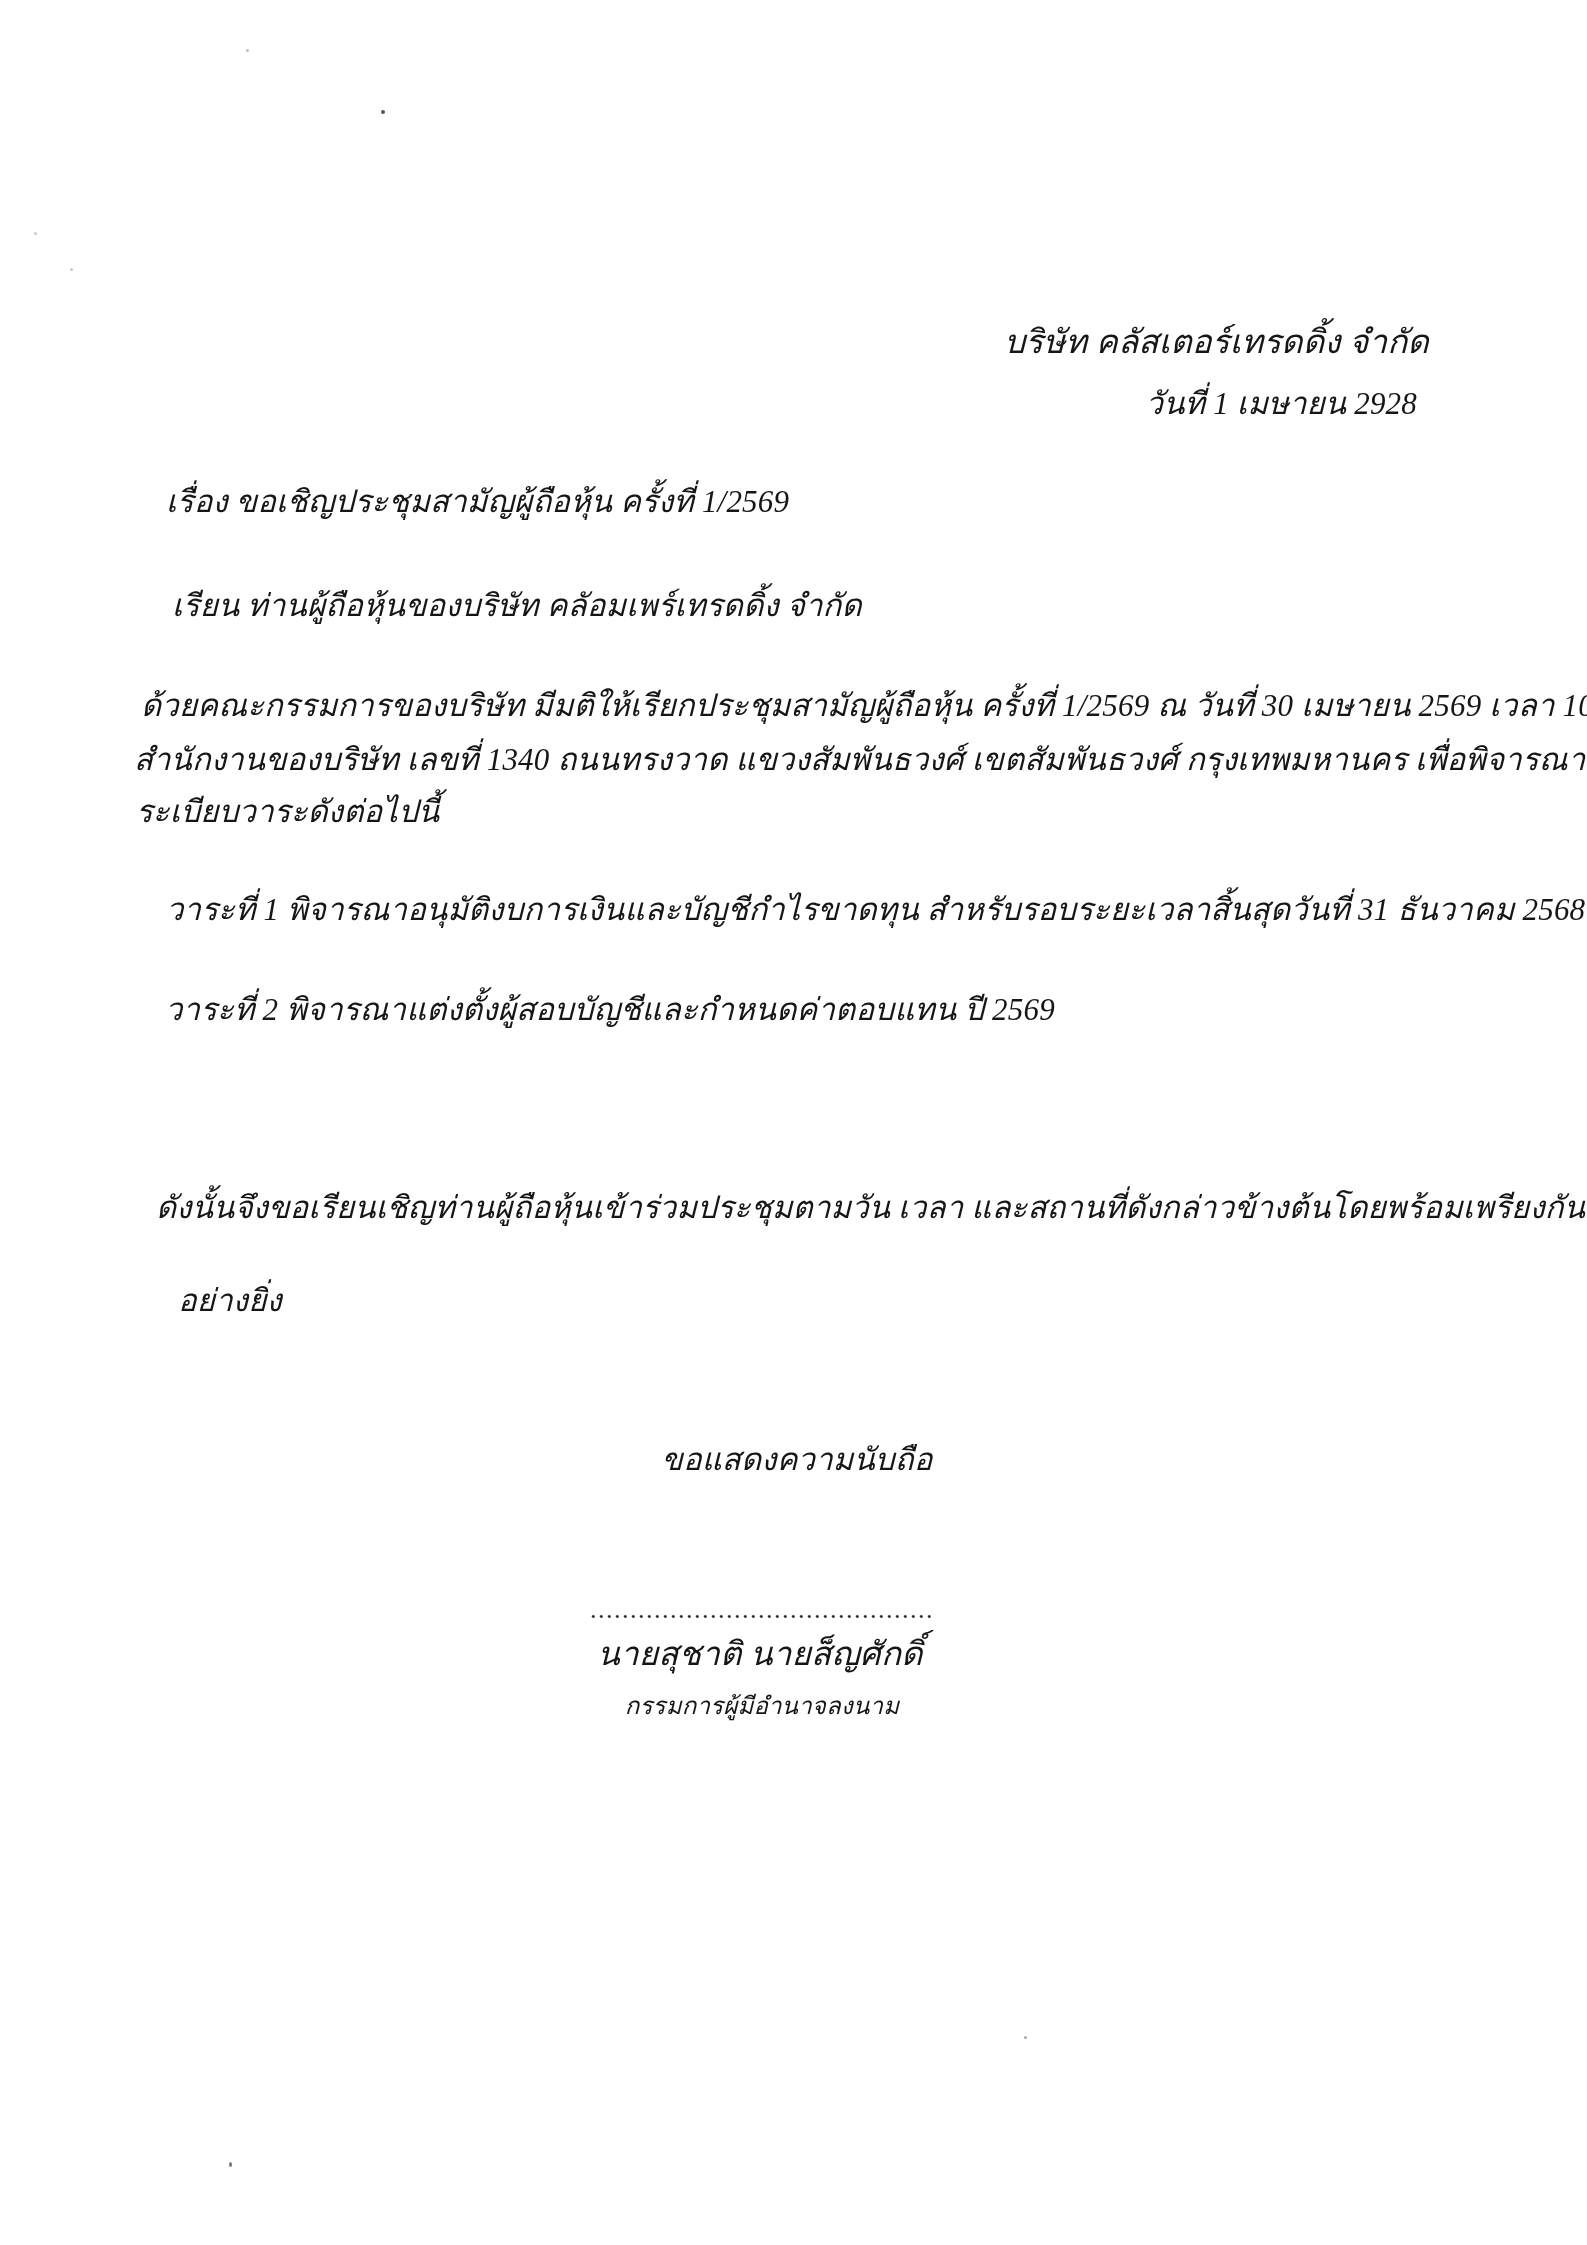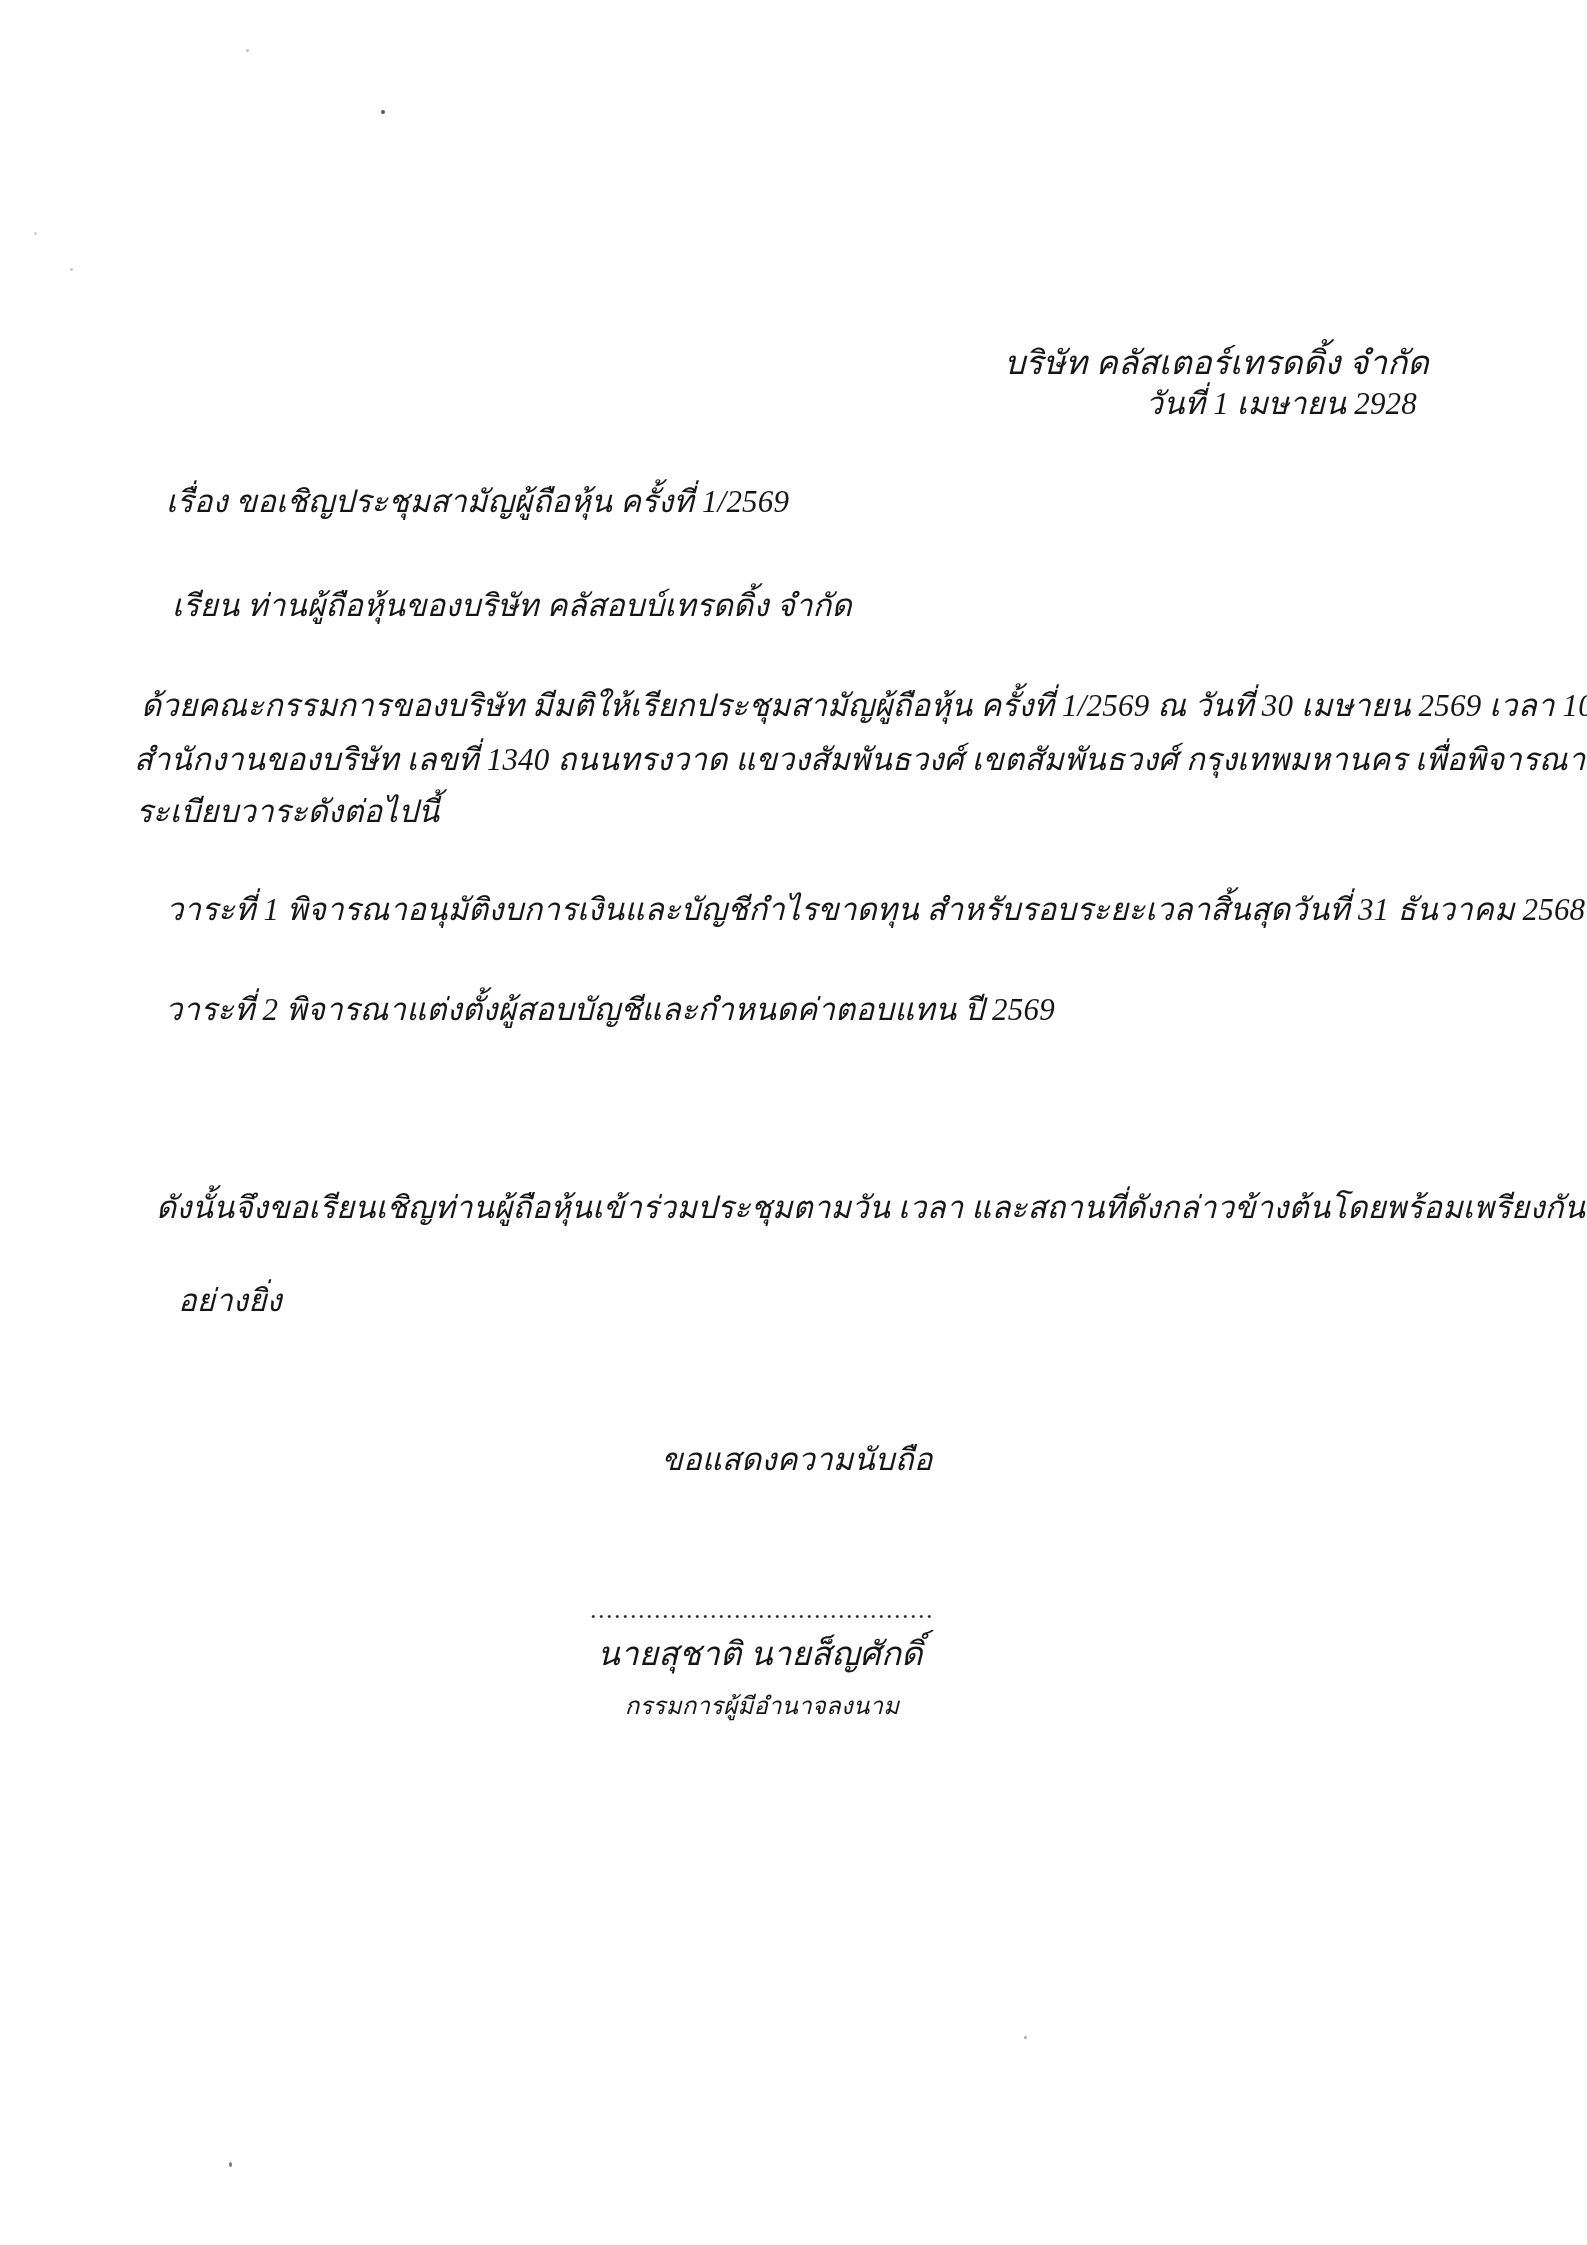--- a/index.html
+++ b/index.html
@@ -19,21 +19,21 @@
     color: #161616;
   }
   .line {
     position: absolute;
     white-space: nowrap;
     font-size: 31px;
     line-height: 48px;
     letter-spacing: 0.2px;
   }
   
-  .header-company { top: 339px; right: 158px; font-size: 33px; }
+  .header-company { top: 318px; right: 158px; font-size: 33px; }
   .header-date    { top: 380px; right: 170px; }
 
   .subject-line    { left: 166px; top: 478px; }
   .salutation-line { left: 172px; top: 582px; }
 
   .body-line-1 { left: 141px; top: 682px; }
   .body-line-2 { left: 134px; top: 736px; }
   .body-line-3 { left: 136px; top: 788px; }
 
   .agenda-line-1 { left: 166px; top: 886px; }
@@ -79,21 +79,21 @@
 </head>
 <body>
 
 <div class="page">
 
   <div class="line header-company">บริษัท คลัสเตอร์เทรดดิ้ง จำกัด</div>
   <div class="line header-date">วันที่ 1 เมษายน 2928</div>
 
   <div class="line subject-line">เรื่อง ขอเชิญประชุมสามัญผู้ถือหุ้น ครั้งที่ 1/2569</div>
 
-  <div class="line salutation-line">เรียน ท่านผู้ถือหุ้นของบริษัท คลัสอบบ์เทรดดิ้ง จำกัด</div>
+  <div class="line salutation-line">เรียน ท่านผู้ถือหุ้นของบริษัท คลัอมเพร์เทรดดิ้ง จำกัด</div>
 
   <div class="line body-line-1">ด้วยคณะกรรมการของบริษัท มีมติให้เรียกประชุมสามัญผู้ถือหุ้น ครั้งที่ 1/2569 ณ วันที่ 30 เมษายน 2569 เวลา 10.00 น. ณ</div>
   <div class="line body-line-2">สำนักงานของบริษัท เลขที่ 1340 ถนนทรงวาด แขวงสัมพันธวงศ์ เขตสัมพันธวงศ์ กรุงเทพมหานคร เพื่อพิจารณาเรื่องต่าง ๆ ตาม</div>
   <div class="line body-line-3">ระเบียบวาระดังต่อไปนี้</div>
 
   <div class="line agenda-line-1">วาระที่ 1 พิจารณาอนุมัติงบการเงินและบัญชีกำไรขาดทุน สำหรับรอบระยะเวลาสิ้นสุดวันที่ 31 ธันวาคม 2568</div>
   <div class="line agenda-line-2">วาระที่ 2 พิจารณาแต่งตั้งผู้สอบบัญชีและกำหนดค่าตอบแทน ปี 2569</div>
 
   <div class="line closing-line-1">ดังนั้นจึงขอเรียนเชิญท่านผู้ถือหุ้นเข้าร่วมประชุมตามวัน เวลา และสถานที่ดังกล่าวข้างต้นโดยพร้อมเพรียงกันด้วย จักขอบคุณ</div>
   <div class="line closing-line-2">อย่างยิ่ง</div>

